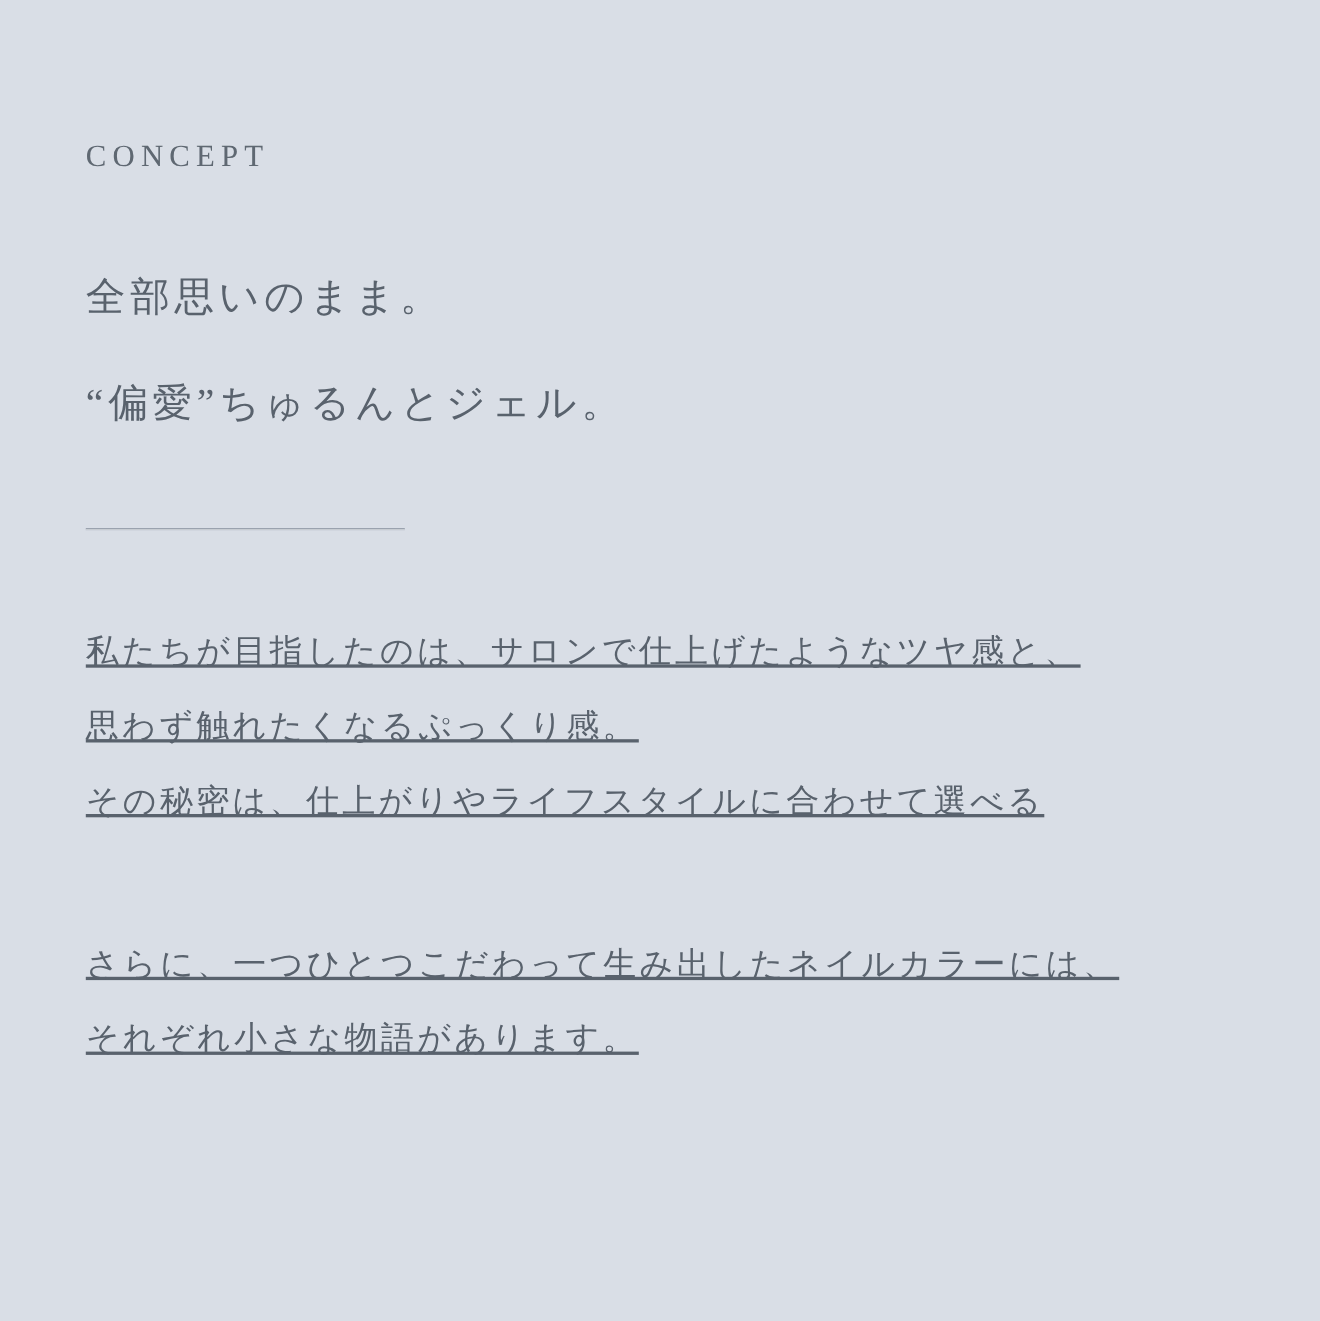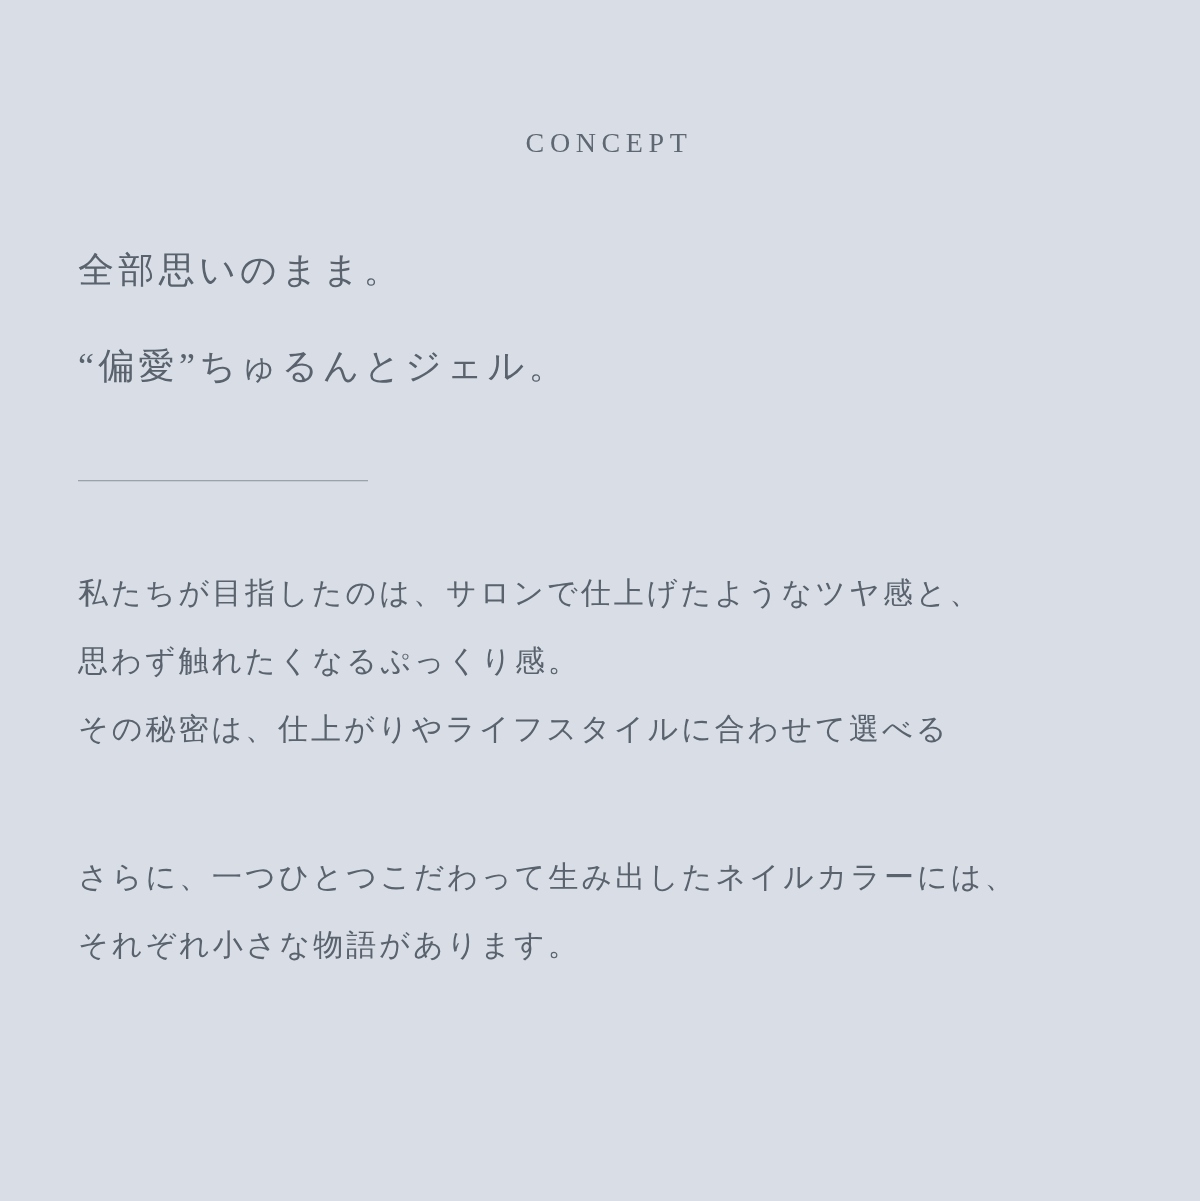--- a/index.html
+++ b/index.html
@@ -23,21 +23,20 @@
     padding-left: 78px;
     padding-right: 60px;
   }
   .eyebrow {
     margin-top: 124px;
     font-size: 28px;
     line-height: 38px;
     letter-spacing: 0.2em;
     color: var(--muted);
     font-weight: 400;
-    text-align: center;
   }
   .heading {
     margin-top: 60px;
     font-size: 36px;
     font-weight: 400;
     line-height: 96px;
     letter-spacing: 0.12em;
     color: var(--text);
   }
   .heading .heading-line { display: block; }
@@ -48,20 +47,21 @@
     border: none;
     background: var(--divider);
     border-bottom: 1px solid rgba(255,255,255,0.45);
   }
   .body-paragraph {
     font-size: 30px;
     font-weight: 400;
     line-height: 68px;
     letter-spacing: 0.1em;
     color: var(--text);
+    text-decoration: underline;
   }
   .body-paragraph.first { margin-top: 77px; }
   .body-paragraph.second { margin-top: 80px; }
   .body-line { display: block; }
 </style>
 </head>
 <body>
 
 <section class="concept-section">
 

